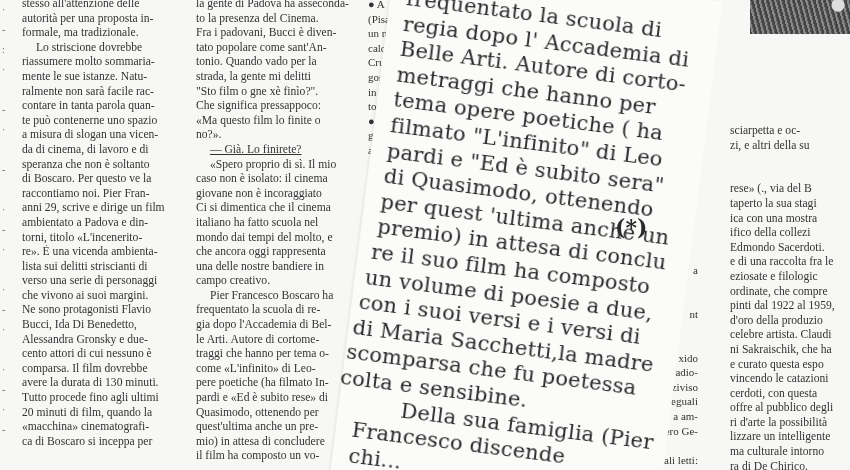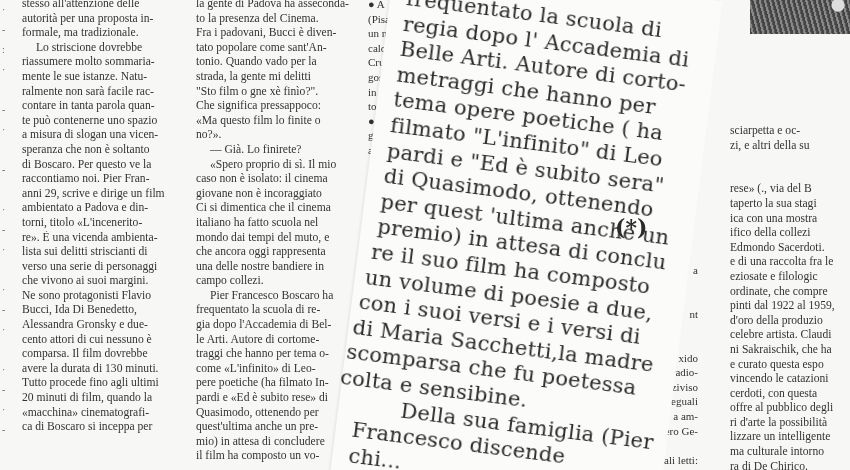--- a/index.html
+++ b/index.html
@@ -29,20 +29,21 @@
     <span class="line">stesso all'attenzione delle</span>
     <span class="line">autorità per una proposta in-</span>
     <span class="line">formale, ma tradizionale.</span>
     <span class="line" style="padding-left: 14px;">Lo striscione dovrebbe</span>
     <span class="line">riassumere molto sommaria-</span>
     <span class="line">mente le sue istanze. Natu-</span>
     <span class="line">ralmente non sarà facile rac-</span>
     <span class="line">contare in tanta parola quan-</span>
     <span class="line">te può contenerne uno spazio</span>
     <span class="line">a misura di slogan una vicen-</span>
+    <span class="line">da di cinema, di lavoro e di</span>
     <span class="line">speranza che non è soltanto</span>
     <span class="line">di Boscaro. Per questo ve la</span>
     <span class="line">raccontiamo noi. Pier Fran-</span>
     <span class="line">anni 29, scrive e dirige un film</span>
     <span class="line">ambientato a Padova e din-</span>
     <span class="line">torni, titolo «L'incenerito-</span>
     <span class="line">re». È una vicenda ambienta-</span>
     <span class="line">lista sui delitti striscianti di</span>
     <span class="line">verso una serie di personaggi</span>
     <span class="line">che vivono ai suoi margini.</span>
@@ -62,30 +63,30 @@
     <span class="line">la gente di Padova ha assecónda-</span>
     <span class="line">to la presenza del Cinema.</span>
     <span class="line">Fra i padovani, Bucci è diven-</span>
     <span class="line">tato popolare come sant'An-</span>
     <span class="line">tonio. Quando vado per la</span>
     <span class="line">strada, la gente mi delitti</span>
     <span class="line">"Sto film o gne xè finìo?".</span>
     <span class="line">Che significa pressappoco:</span>
     <span class="line">«Ma questo film lo finite o</span>
     <span class="line">no?».</span>
-    <span class="line" style="padding-left: 14px;">— Già. Lo finirete?</span>
+    <span class="line" style="padding-left: 14px; text-decoration: underline;">— Già. Lo finirete?</span>
     <span class="line" style="padding-left: 14px;">«Spero proprio di sì. Il mio</span>
     <span class="line">caso non è isolato: il cinema</span>
     <span class="line">giovane non è incoraggiato</span>
     <span class="line">Ci si dimentica che il cinema</span>
     <span class="line">italiano ha fatto scuola nel</span>
-    <span class="line">mondo dai tempi del muto, e</span>
+    <span class="line">mondo dai tempi del molto, e</span>
     <span class="line">che ancora oggi rappresenta</span>
     <span class="line">una delle nostre bandiere in</span>
-    <span class="line">campo collezi.</span>
+    <span class="line">campo creativo.</span>
     <span class="line" style="padding-left: 14px;">Pier Francesco Boscaro ha</span>
     <span class="line">frequentato la scuola di re-</span>
     <span class="line">gia dopo l'Accademia di Bel-</span>
     <span class="line">le Arti. Autore di cortome-</span>
     <span class="line">traggi che hanno per tema o-</span>
     <span class="line">come «L'infinito» di Leo-</span>
     <span class="line">pere poetiche (ha filmato In-</span>
     <span class="line">pardi e «Ed è subito rese» di</span>
     <span class="line">Quasimodo, ottenendo per</span>
     <span class="line">quest'ultima anche un pre-</span>

